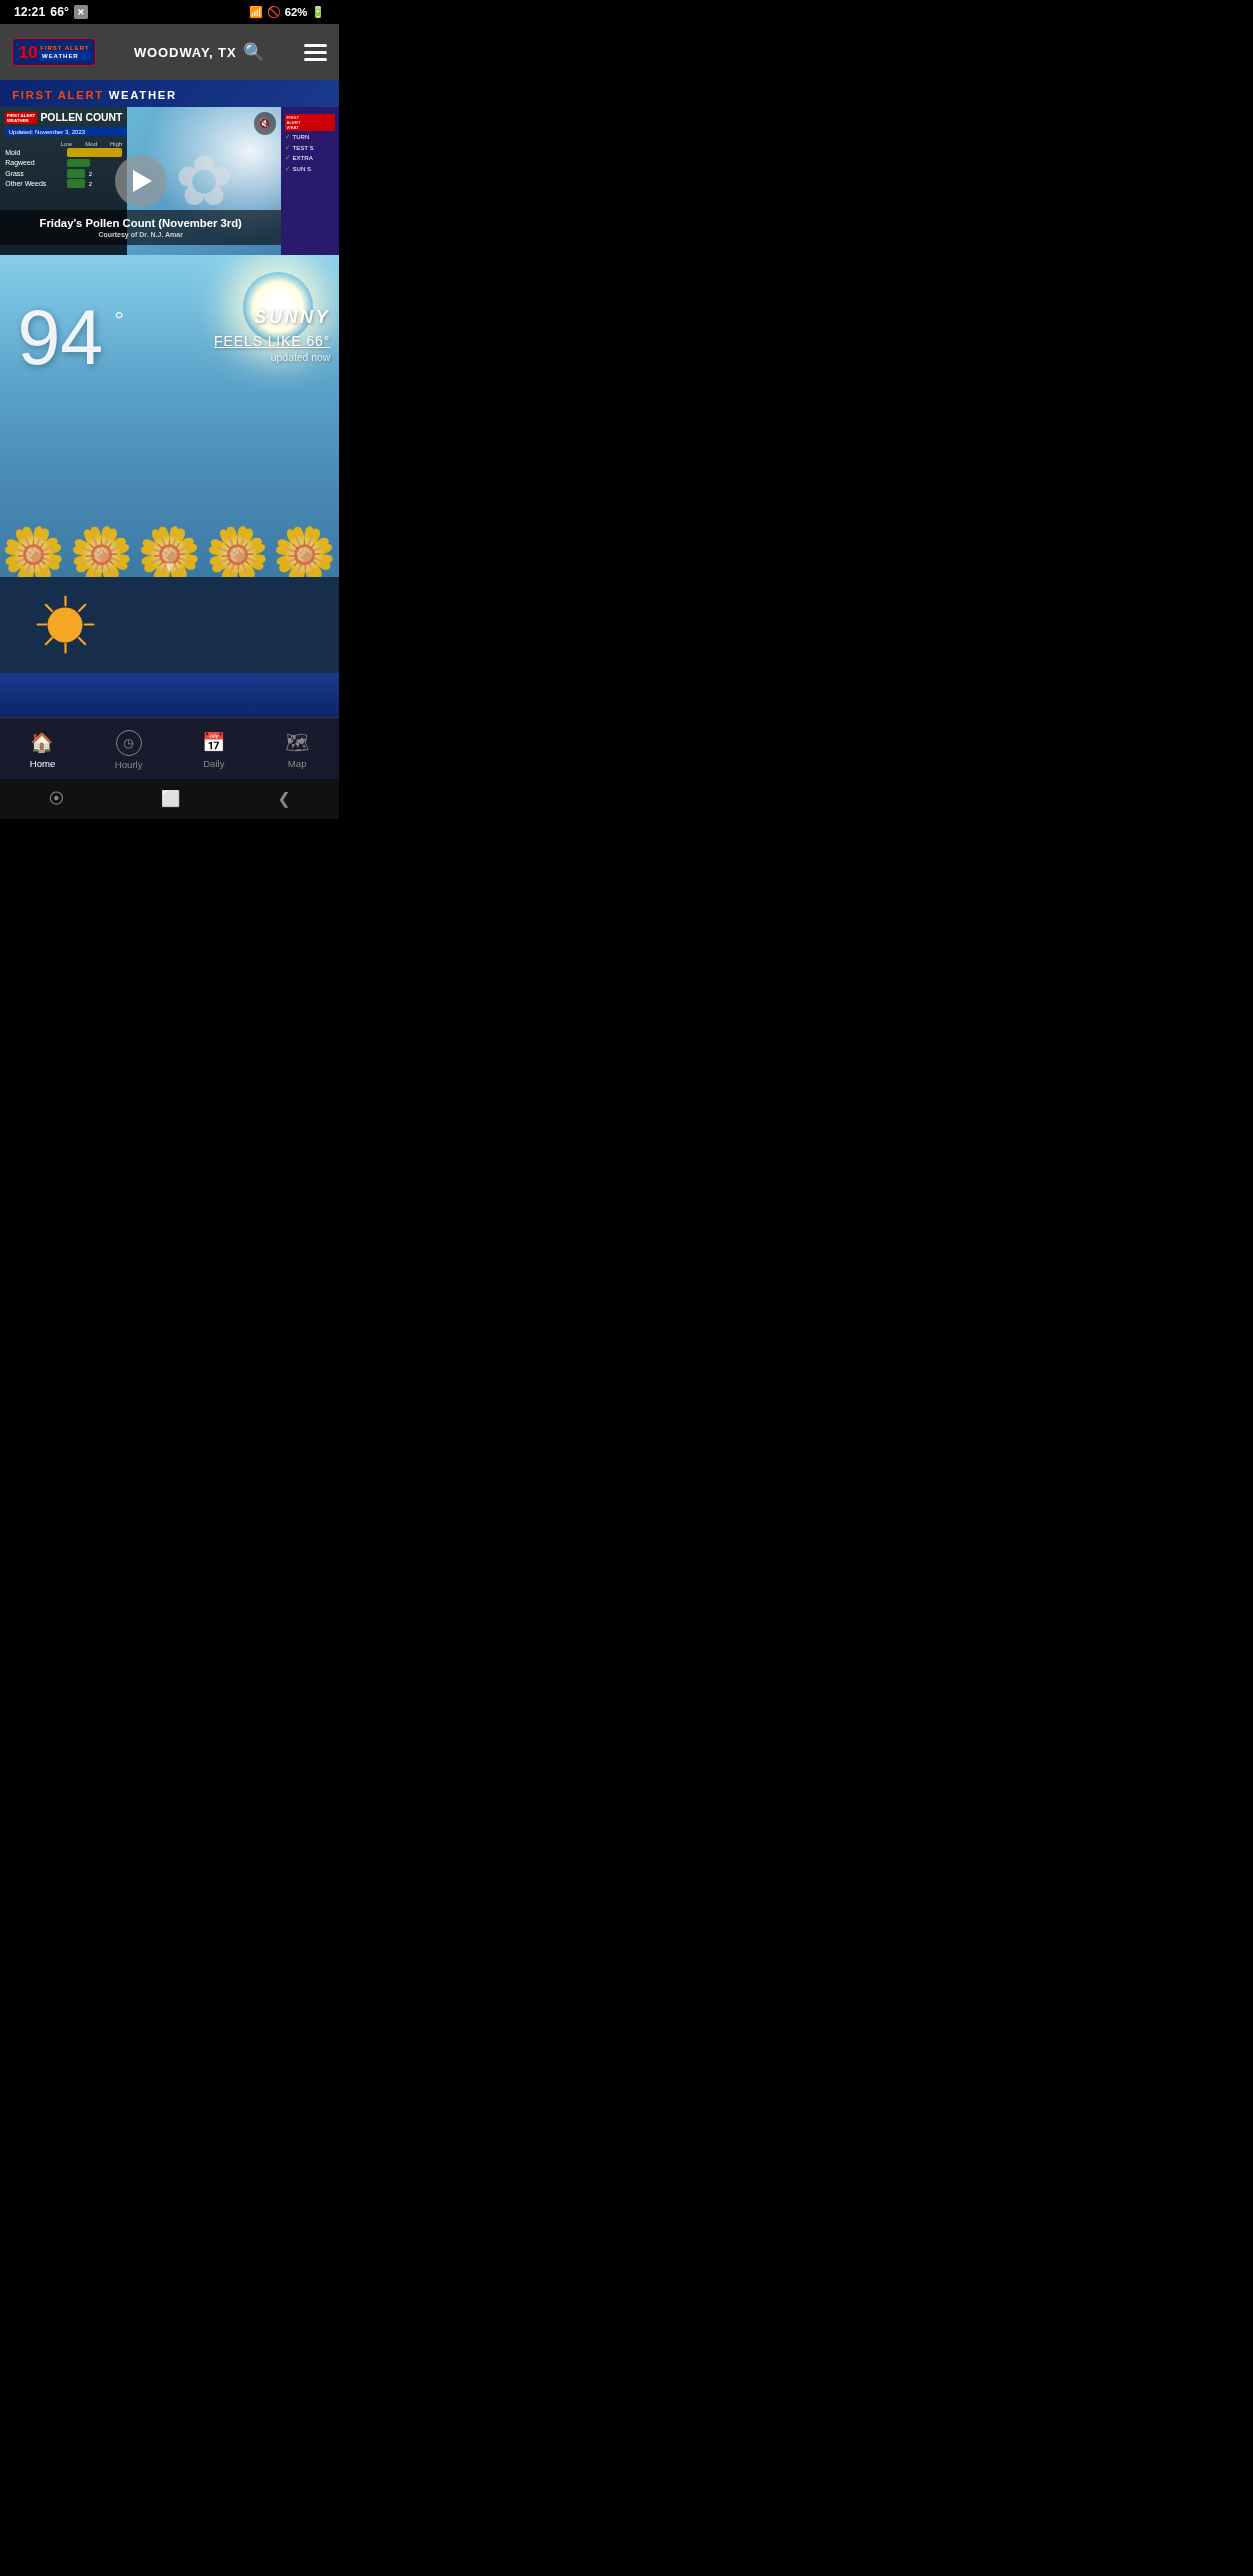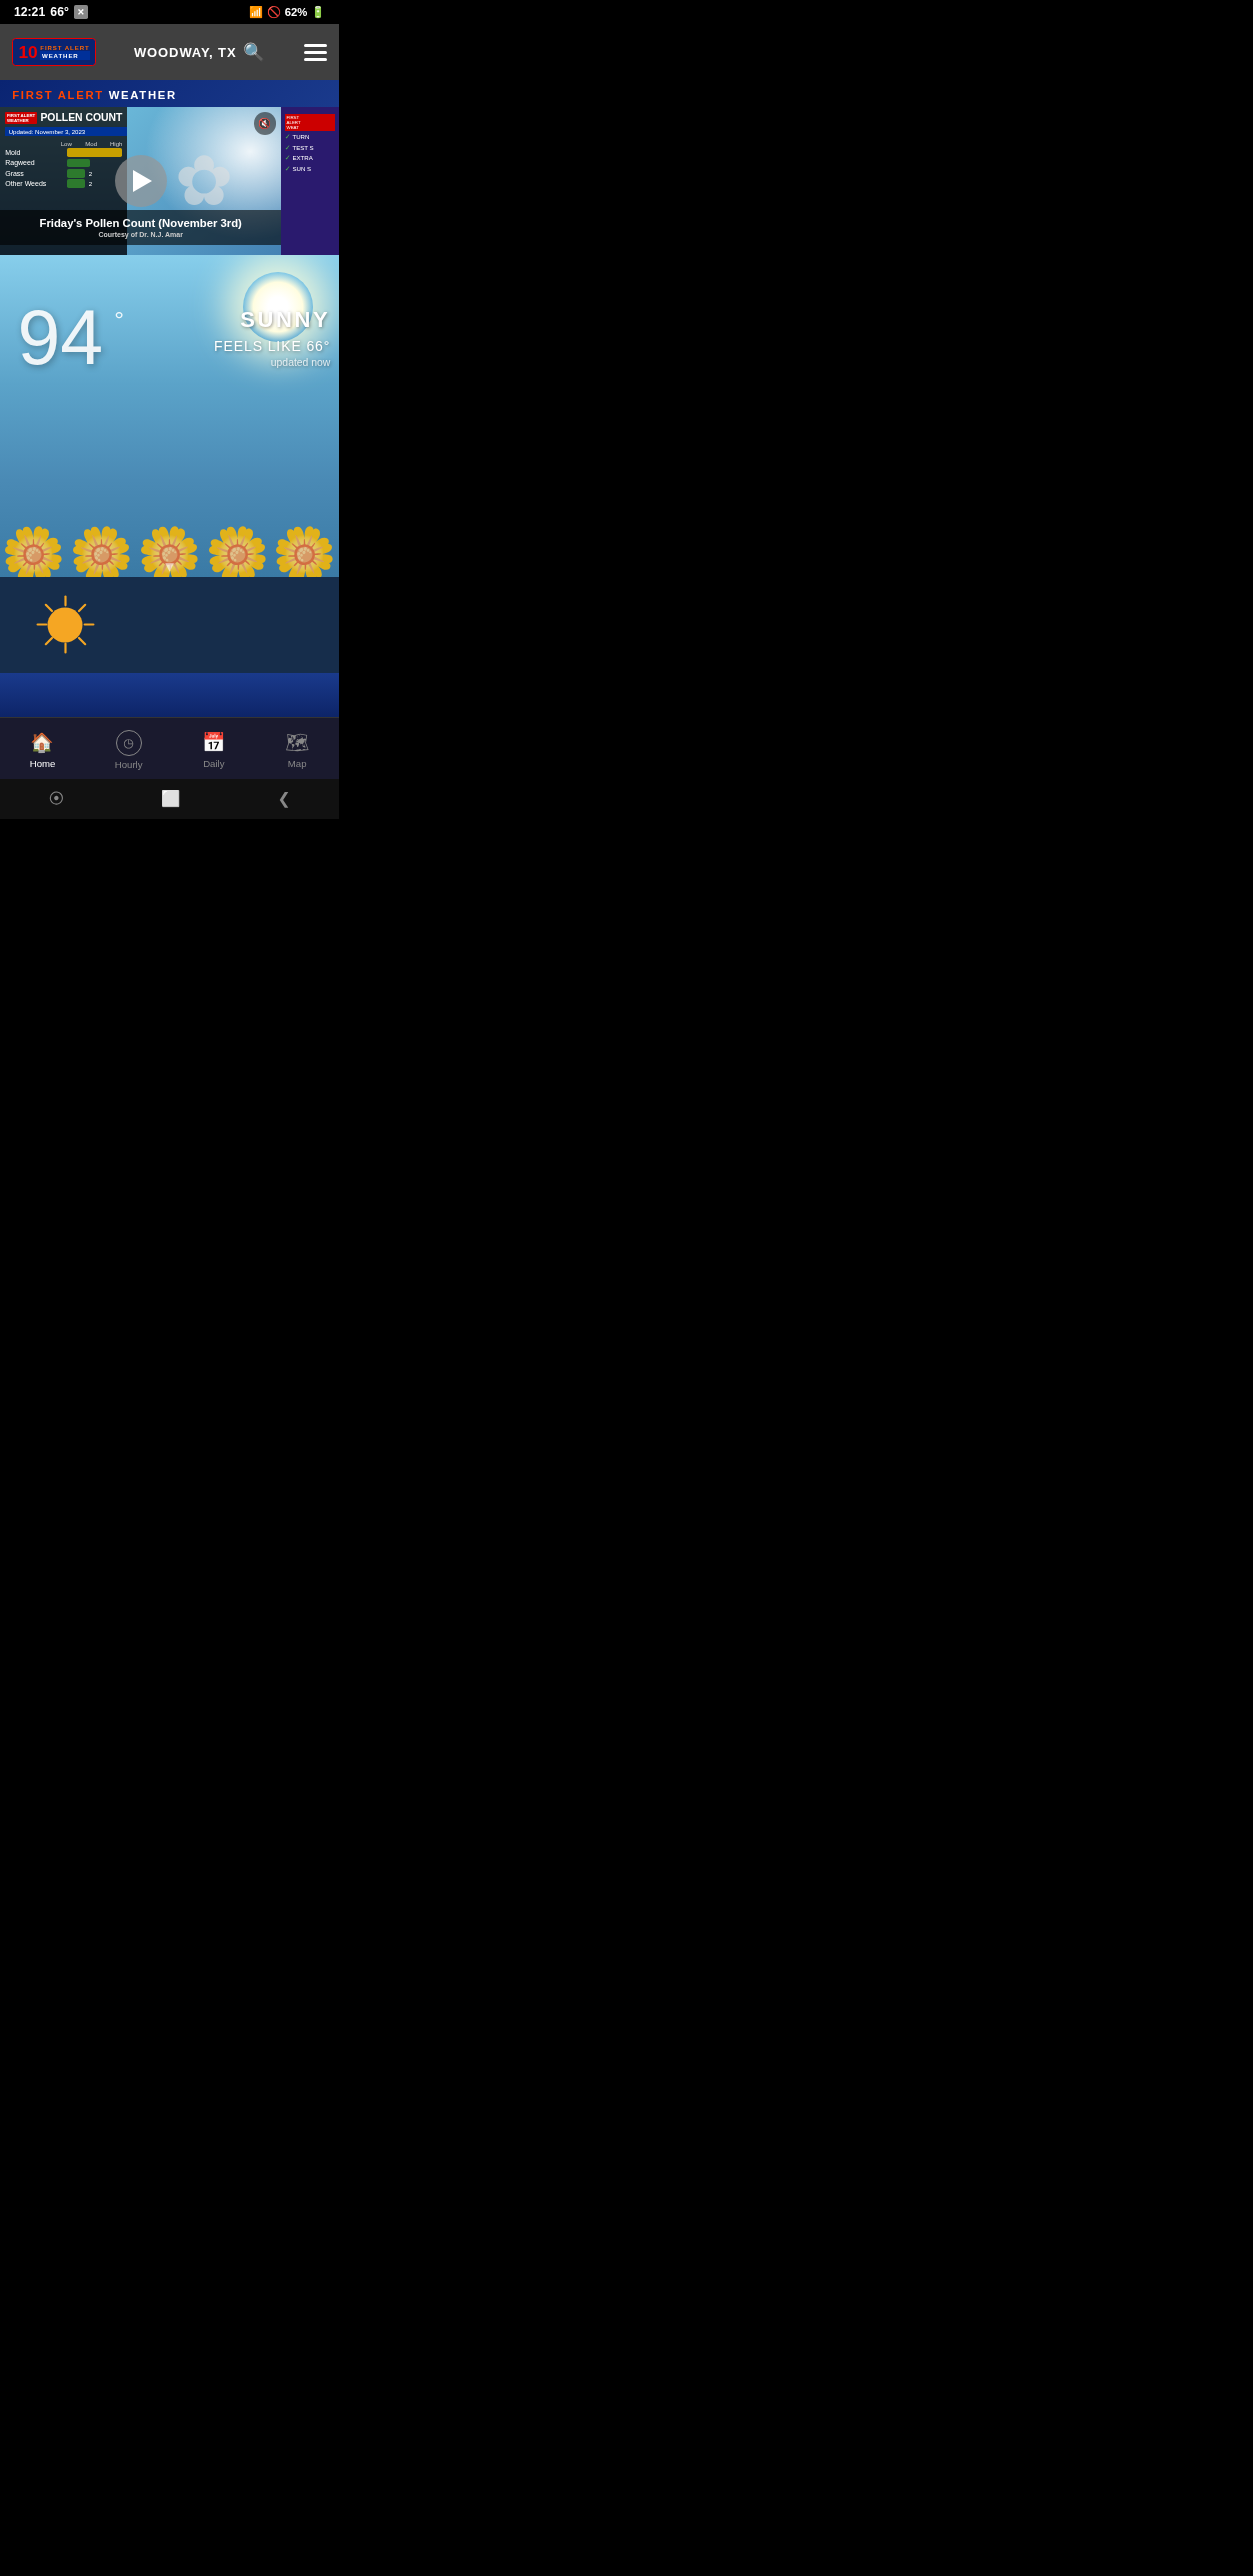--- a/index.html
+++ b/index.html
@@ -317,28 +317,30 @@
       font-weight: 300;
     }
     .condition-area {
       position: absolute;
       top: 52px; right: 8.7px;
       text-align: right;
       color: #fff;
       text-shadow: 0.9px 0.9px 3.5px rgba(0,0,0,0.4);
     }
     .condition-sunny {
-      font-size: 22px;
+      font-size: 18px;
       font-weight: bold;
       letter-spacing: 2.6px;
+      font-style: italic;
     }
     .feels-like {
       font-size: 14px;
       letter-spacing: 0.9px;
       margin-top: 5.2px;
+      text-decoration: underline;
     }
     .updated-now {
       font-size: 10.4px;
       color: rgba(255,255,255,0.8);
       margin-top: 3.5px;
     }
 
     
     .details-panel {
       background: rgba(30, 60, 100, 0.75);

